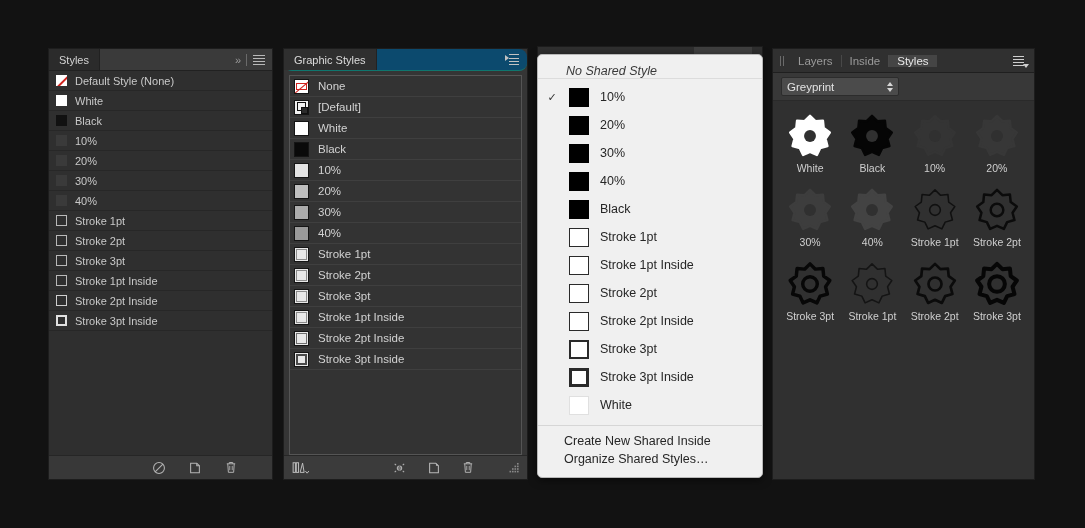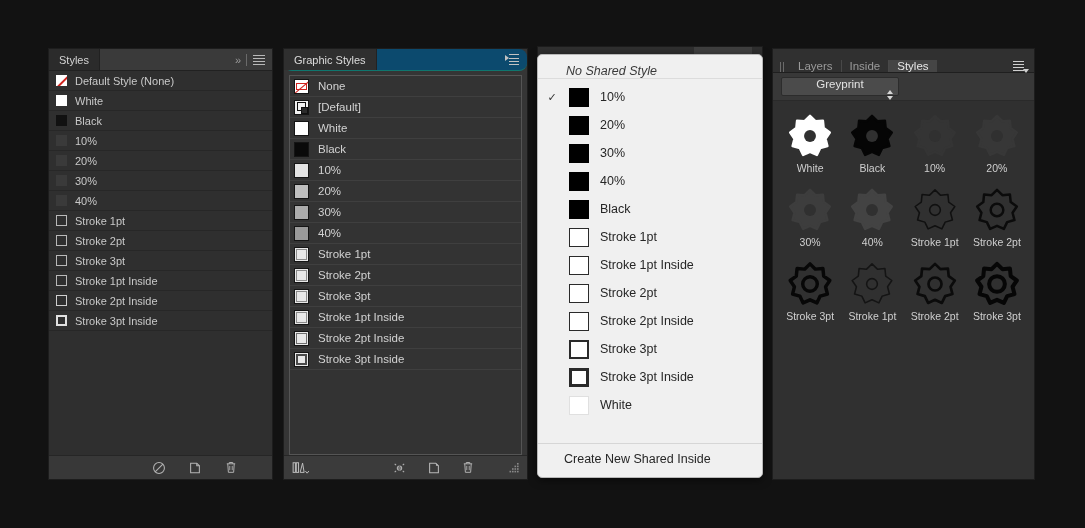--- a/index.html
+++ b/index.html
@@ -172,21 +172,21 @@
   .m-footer { border-top: 1px solid #d6d6d6; padding: 6px 0 9px 0; }
   .m-action { padding: 2px 0 2px 26px; font-size: 12.5px; color: #262626; }
 
   
   #panel-ps-styles {
     left: 772px; top: 48px; width: 263px; height: 432px;
     background: #383838; border: 1px solid #1d1d1d;
     display: flex; flex-direction: column;
   }
   .p4-tabbar {
-    height: 24px; background: #303030; display: flex; align-items: flex-end;
+    height: 24px; background: #303030; display: flex; align-items: center;
     border-bottom: 1px solid #1f1f1f;
   }
   .p4-dots {
     display:flex; align-items:center; padding: 0 6px 0 7px; gap:2px;
   }
   .p4-dots i { width:1px; height:10px; background:#6a6a6a; display:block; }
   .p4-tab {
     display: flex; align-items: center; padding: 0 8px;
     font-size: 11.5px; color: #9a9a9a;
   }
@@ -203,21 +203,21 @@
     border-top:4px solid #cfcfcf;
   }
   .p4-toolbar {
     height: 28px; background: #383838; display: flex; align-items: center;
     padding: 0 8px; border-bottom: 1px solid #2a2a2a;
   }
   .p4-select {
     width: 118px; height: 19px; background: #4b4b4b;
     border: 1px solid #2c2c2c; border-radius: 2px;
     display: flex; align-items: center; padding: 0 5px;
-    color: #e2e2e2; font-size: 11.5px; position: relative; flex-direction: column;
+    color: #e2e2e2; font-size: 11.5px; position: relative;
   }
   .p4-select .spin {
     margin-left: auto; display:flex; flex-direction:column; gap:2px; align-items:center;
   }
   .p4-select .spin u {
     width:0;height:0; border-left:3px solid transparent; border-right:3px solid transparent;
   }
   .p4-select .spin u.up { border-bottom:4px solid #d6d6d6; }
   .p4-select .spin u.dn { border-top:4px solid #d6d6d6; }
   .p4-grid {
@@ -514,20 +514,21 @@
           <span>Stroke 3pt Inside</span>
         </div>
         <div class="m-item">
           <span class="m-check"></span>
           <span class="m-sw white"></span>
           <span>White</span>
         </div>
       </div>
     <div class="m-footer" id="m-footer">
         <div class="m-action">Create New Shared Inside</div>
+        <div class="m-action">Organize Shared Styles…</div>
       </div>
   </div>
 
   <div class="panel" id="panel-ps-styles">
     <div class="p4-tabbar" id="p4-tabbar">
       <span class="p4-dots">
           <i></i>
           <i></i>
         </span>
     <div class="p4-tab sep">Layers</div>

